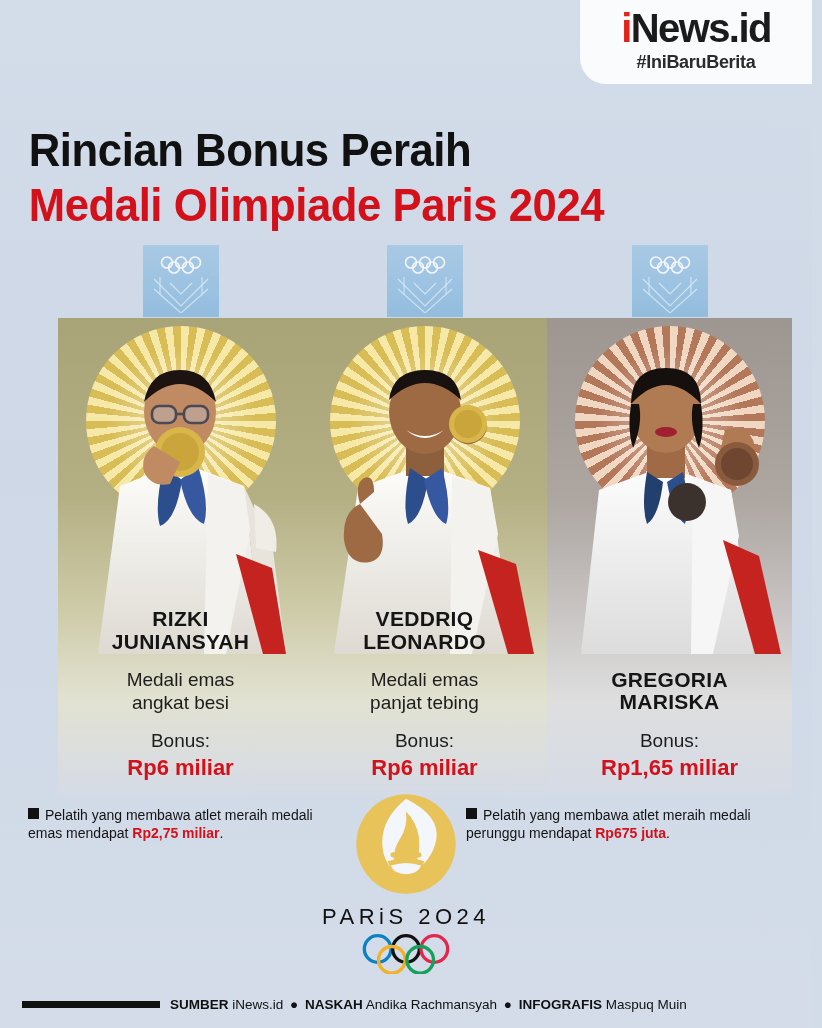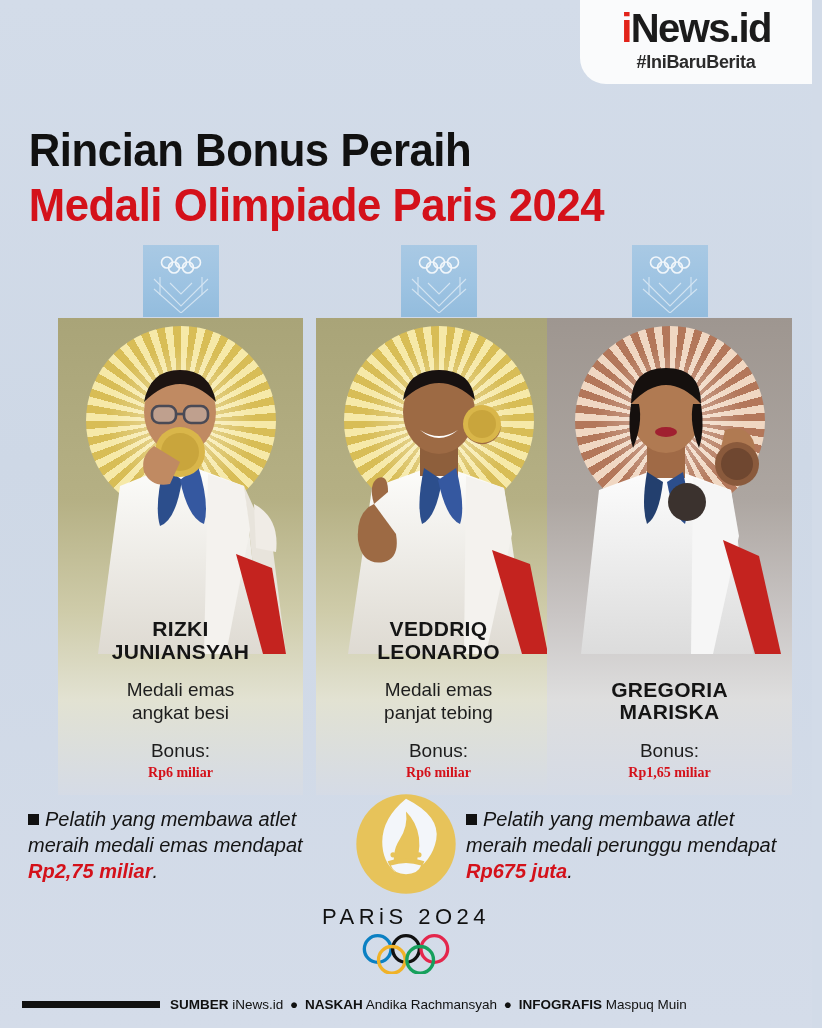--- a/index.html
+++ b/index.html
@@ -43,21 +43,21 @@
     font-weight: bold; letter-spacing: -0.5px;
     transform: scaleX(0.93); transform-origin: center;
   }
   .title-l1 { font-size: 47px; color: #111; line-height: 1.04; }
   .title-l2 { font-size: 47px; color: #d4111a; line-height: 1.06; margin-top: 5px; }
 
   
   .cards { position: absolute; top: 245px; left: 0; width: 822px; height: 540px; }
   .card { position: absolute; top: 0; width: 245px; height: 540px; }
   .card.c1 { left: 58px; }
-  .card.c2 { left: 316px; }
+  .card.c2 { left: 302px; }
   .card.c3 { left: 547px; }
 
   .ribbon {
     position: absolute; top: 0; left: 50%; transform: translateX(-50%);
     width: 76px; height: 72px;
     background: linear-gradient(180deg,#a9c9e4 0%, #9dc3e2 55%, #93bcdd 100%);
     overflow: hidden;
   }
   .ribbon .rings {
     position: absolute; top: 10px; left: 50%; transform: translateX(-50%);
@@ -107,25 +107,25 @@
 
   .card-text { position: absolute; left: 0; bottom: 14px; width: 245px; text-align: center; }
   .athlete-name {
     font-size: 21px; font-weight: bold; color: #151515;
     line-height: 1.08; letter-spacing: .3px;
   }
   .medal-desc {
     margin-top: 14px; font-size: 19px; color: #1d1d1d; line-height: 1.22;
   }
   .bonus-label { margin-top: 16px; font-size: 19px; color: #1d1d1d; }
-  .bonus-value { margin-top: 3px; font-size: 14px; font-weight: bold; color: #d4111a; font-family: Liberation Serif, serif; }
+  .bonus-value { margin-top: 3px; font-size: 22px; font-weight: bold; color: #d4111a; }
 
   
   .note {
-    position: absolute; top: 806px; font-size: 20px; color: #141414; line-height: 1.30; font-style: italic;
+    position: absolute; top: 806px; font-size: 14px; color: #141414; line-height: 1.30;
   }
   .note.left  { left: 28px;  width: 300px; }
   .note.right { left: 466px; width: 330px; }
   .note .bullet {
     display: inline-block; width: 11px; height: 11px; background: #111;
     margin-right: 6px; vertical-align: 1px;
   }
   .note b { color: #d4111a; }
   .note .txt { display: inline; }
 

